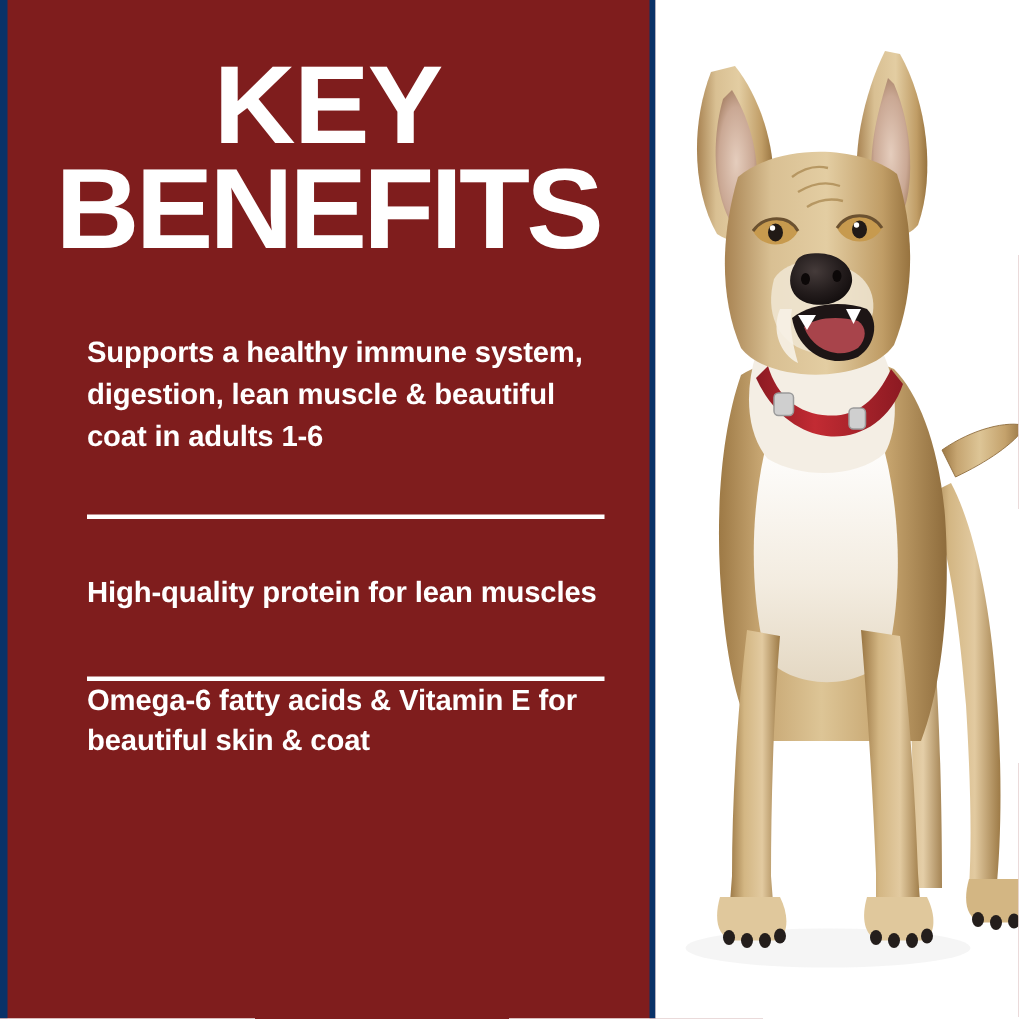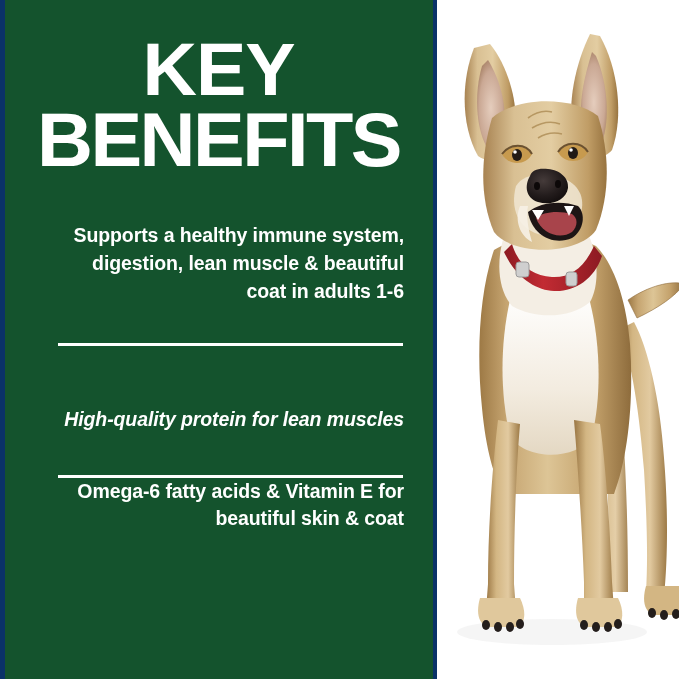--- a/index.html
+++ b/index.html
@@ -21,21 +21,21 @@
     overflow: hidden;
   }
 
   
   #benefits-panel {
     position: absolute;
     left: 0;
     top: 0;
     width: 437px;
     height: 679px;
-    background: #14532d;
+    background: #7f1d1d;
     box-sizing: border-box;
   }
   
   #benefits-panel::before {
     content: "";
     position: absolute;
     left: 0; top: 0;
     width: 5px; height: 100%;
     background: #0a3268;
   }
@@ -70,21 +70,20 @@
     font-size: 76px;
     letter-spacing: -2.5px;
   }
 
   
   #benefit-list {
     position: absolute;
     left: 58px;
     top: 222px;
     width: 346px;
-    text-align: right;
   }
   .benefit-item {
     position: relative;
   }
   .benefit-text {
     color: #ffffff;
     font-family: "Liberation Sans", sans-serif;
     font-weight: 700;
     font-size: 19.5px;
     line-height: 1.43;
@@ -92,21 +91,21 @@
   }
   .benefit-divider {
     width: 345px;
     height: 3px;
     background: #ffffff;
     margin: 0;
     border: 0;
   }
   #benefit-item-1 { margin-bottom: 0; }
   #divider-1 { margin-top: 37px; }
-  #benefit-item-2 { margin-top: 60px; font-style: italic; }
+  #benefit-item-2 { margin-top: 36px; }
   #divider-2 { margin-top: 41px; }
   #benefit-item-3 { }
 
   
   #dog-photo {
     position: absolute;
     left: 437px;
     top: 0;
     width: 242px;
     height: 679px;

